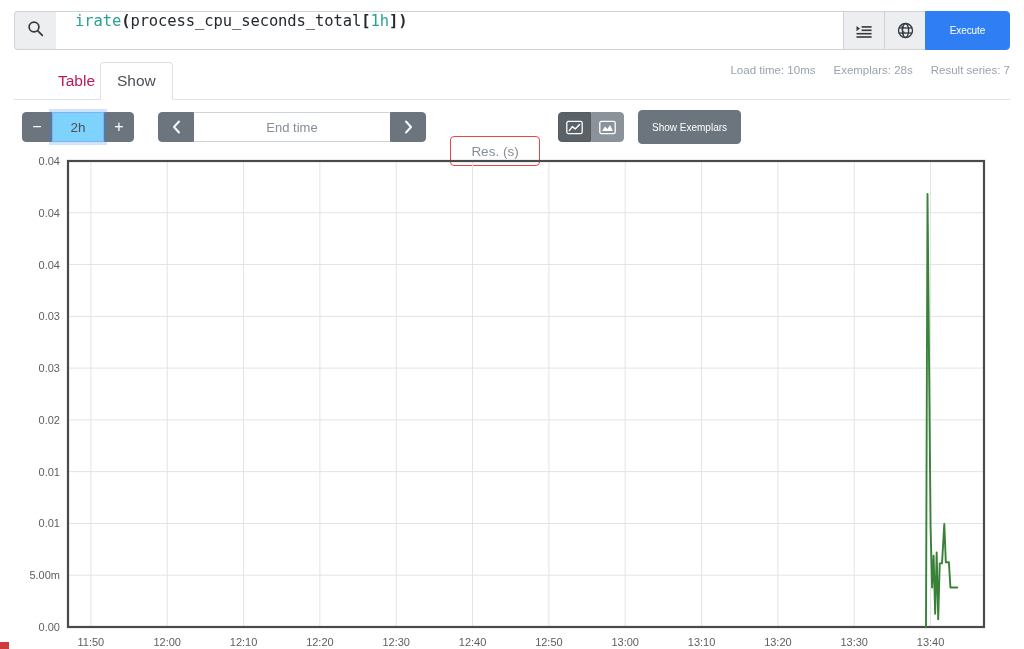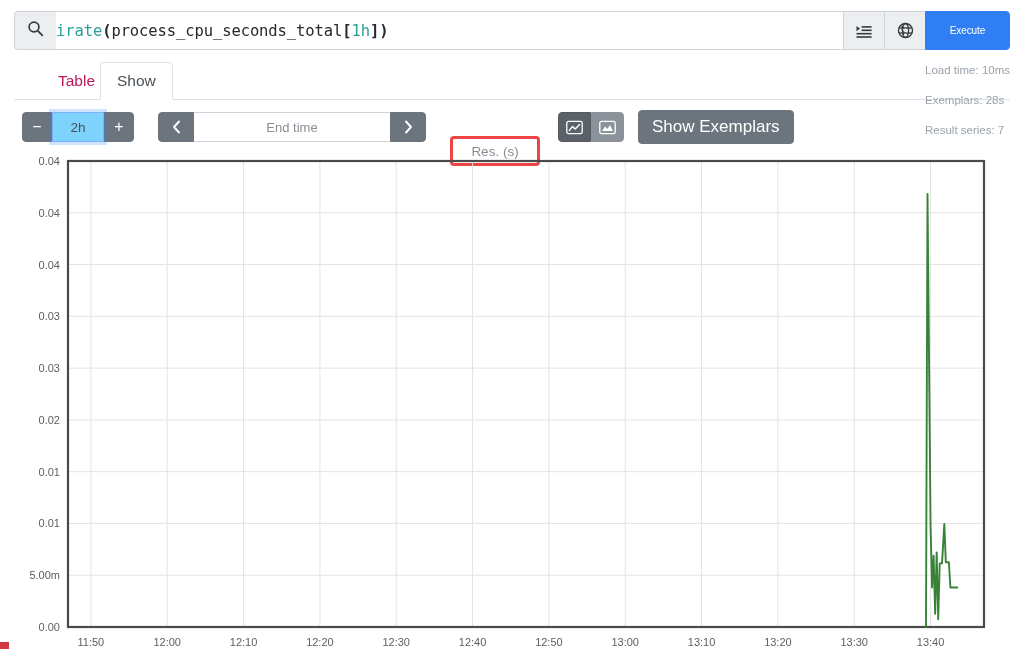--- a/index.html
+++ b/index.html
@@ -27,22 +27,22 @@
     border-right: none;
     border-radius: 4px 0 0 4px;
     display: flex; align-items: center; justify-content: center;
   }
   .expr-input {
     flex: 1;
     border: 1px solid #ced4da;
     border-left: none;
     border-right: none;
     background: #fff;
-    display: flex; align-items: center;
-    padding-left: 0;
+    display: flex; 
+    padding-left: 19px;
     overflow: hidden;
     white-space: nowrap;
   }
   .expr-text {
     font-family: "DejaVu Sans Mono", monospace;
     font-size: 15.5px;
     letter-spacing: -0.1px;
     color: #24292e;
   }
   .tok-fn { color: #2aa198; }
@@ -97,21 +97,20 @@
     border: 1px solid #dee2e6;
     border-bottom: 1px solid #fff;
     border-radius: 4px 4px 0 0;
     z-index: 2;
   }
   .stats {
     position: absolute; right: 0; top: 2px;
     display: flex; gap: 18px;
     font-size: 11.5px;
     color: #9aa2ab;
-    flex-direction: column;
   }
 
   
   .toolbar {
     position: absolute; left: 22px; top: 112px;
     display: flex; align-items: center; gap: 0;
     height: 30px;
   }
   .grp { display: flex; align-items: stretch; height: 30px; }
   .btn-dark {
@@ -150,21 +149,21 @@
     border: 1px solid #ced4da;
     border-left: none; border-right: none;
     color: #868e96;
     font-size: 13px;
     display: flex; align-items: center; justify-content: center;
     cursor: text;
   }
   .res-input {
     width: 90px; height: 30px;
     background: #fff;
-    border: 3px solid #ef4444;
+    border: 1px solid #ef4444;
     border-radius: 4px;
     color: #868e96;
     font-size: 13.5px;
     display: flex; align-items: center; justify-content: center;
     cursor: text;
     margin-top: 48px;
   }
   .chart-toggle { display: flex; height: 30px; }
   .ctg {
     width: 33px;
@@ -176,21 +175,21 @@
   .ctg.inactive { background: #8b9299; border-color:#8b9299; }
   .ctg.first { border-radius: 4px 0 0 4px; }
   .ctg.last  { border-radius: 0 4px 4px 0; }
   .exemplars {
     height: 30px;
     padding: 16px 13px;
     background: #6c757d;
     border: 1px solid #6c757d;
     border-radius: 4px;
     color: #fff;
-    font-size: 17px;
+    font-size: 10px;
     display: flex; align-items: center;
     cursor: pointer;
     white-space: nowrap;
   }
 
   
   .chart-wrap {
     position: absolute;
     left: 14px; top: 150px;
     width: 996px; height: 499px;

